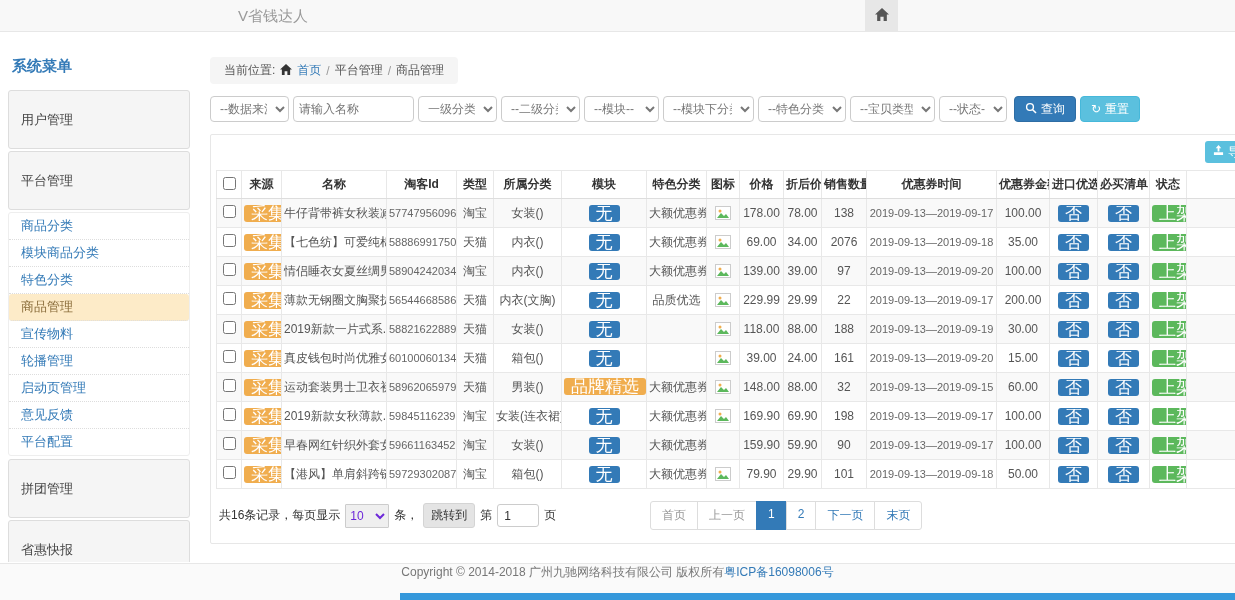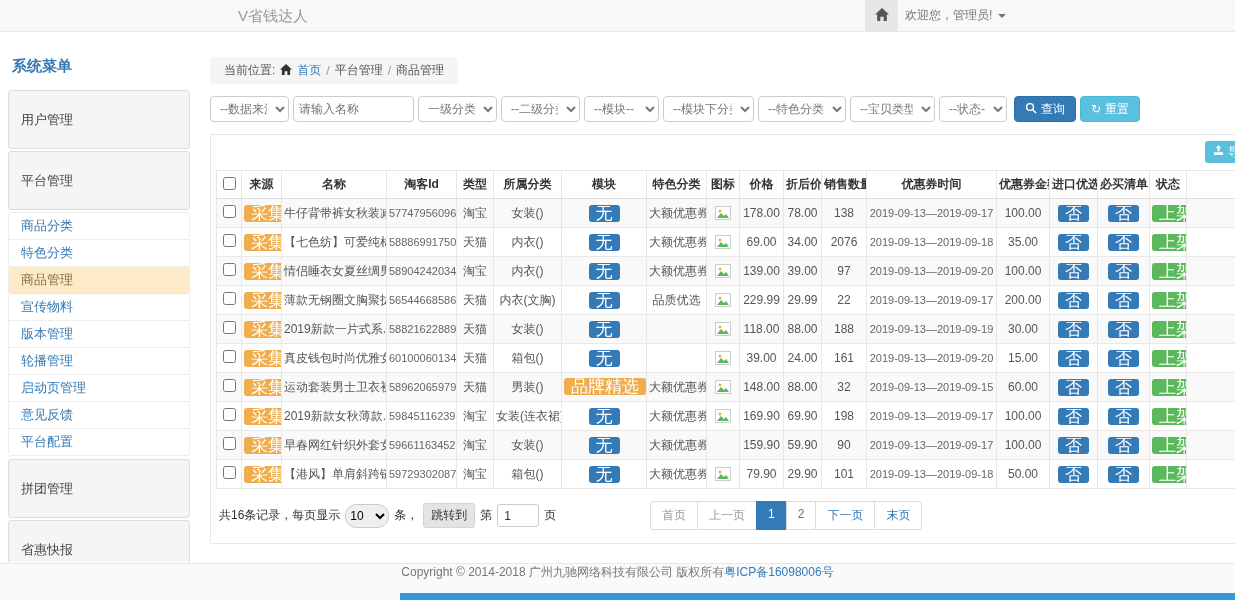--- a/index.html
+++ b/index.html
@@ -63,21 +63,21 @@
   .tag-orange { background:var(--warning,#f0ad4e); }
   .tag-blue   { background:var(--accent,#337ab7); cursor:pointer; }
   .tag-green  { background:var(--success,#5cb85c); cursor:pointer; }
   .btn-mini { display:inline-flex; width:20px; height:18px; border-radius:3px; align-items:center; justify-content:center; cursor:pointer; vertical-align:middle; }
   .btn-edit { background:var(--success,#5cb85c); margin-right:3px; }
   .btn-del  { background:var(--danger,#d9534f); }
   .imgph { display:inline-flex; vertical-align:middle; }
   
   .pagerow { position:relative; margin-top:12px; height:30px; font-size:12px; color:#333; }
   .page-summary { position:absolute; left:3px; top:2px; display:flex; align-items:center; gap:5px; }
-  .page-summary select { width:44px; height:24px; border:1px solid #ccc; border-radius:11px; font-size:12px; color:#000000; }
+  .page-summary select { width:44px; height:24px; border:1px solid #ccc; border-radius:1px; font-size:12px; color:#6d28d9; }
   .jump-btn { background:#e4e4e4; border:1px solid #d4d4d4; border-radius:3px; padding:3px 7px; font-size:12px; color:#333; cursor:pointer; font-family:inherit; }
   .page-input { width:42px; height:23px; border:1px solid #ccc; border-radius:3px; padding:0 6px; font-size:12px; color:#333; }
   .pager { position:absolute; left:435px; top:0; display:flex; }
   .pager a { border:1px solid #ddd; background:#fff; color:var(--accent,#337ab7); padding:5px 11px; margin-left:-1px; cursor:pointer; text-decoration:none; }
   .pager a:first-child { border-radius:3px 0 0 3px; }
   .pager a:last-child  { border-radius:0 3px 3px 0; }
   .pager a.muted  { color:#999; }
   .pager a.active { background:var(--accent,#337ab7); border-color:var(--accent,#337ab7); color:#fff; }
   
   .footer { position:absolute; left:0; right:0; top:563px; height:37px; background:#fafafa; border-top:1px solid #e7e7e7; text-align:center; font-size:12px; color:#777; z-index:6; }
@@ -87,36 +87,32 @@
 </head>
 <body>
 
 <div class="navbar">
   <span class="brand">V省钱达人</span>
   <span class="nav-home">
     <span><svg width="14" height="13" viewBox="0 0 13 12">
           <path fill="#555" d="M6.5 0L13 6h-2v6H8V8H5v4H2V6H0z"></path>
         </svg></span>
   </span>
-  <span class="nav-user">
-    <span>欢迎您，管理员!</span>
-    <span class="caret"></span>
-  </span>
 </div>
 
 <aside class="sidebar">
   <div class="sidebar-title">系统菜单</div>
   <div class="menu-bar">用户管理</div>
   <div class="menu-bar">平台管理</div>
   <div class="submenu">
     <div class="submenu-item">商品分类</div>
+      <div class="submenu-item">模块商品分类</div>
       <div class="submenu-item">特色分类</div>
       <div class="submenu-item active">商品管理</div>
       <div class="submenu-item">宣传物料</div>
-      <div class="submenu-item">版本管理</div>
       <div class="submenu-item">轮播管理</div>
       <div class="submenu-item">启动页管理</div>
       <div class="submenu-item">意见反馈</div>
       <div class="submenu-item">平台配置</div>
   </div>
   <div class="menu-bar">拼团管理</div>
     <div class="menu-bar">省惠快报</div>
     <div class="menu-bar">消息管理</div>
     <div class="menu-bar">订单管理</div>
     <div class="menu-bar">兑换管理</div>

